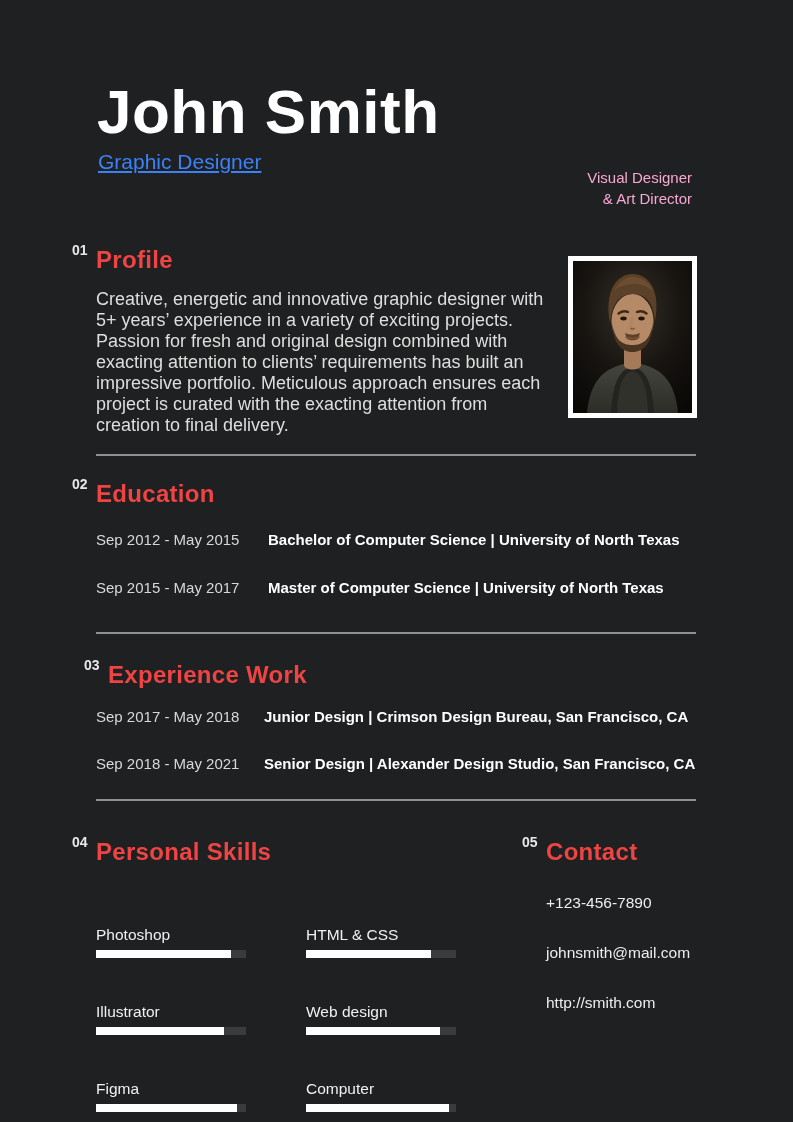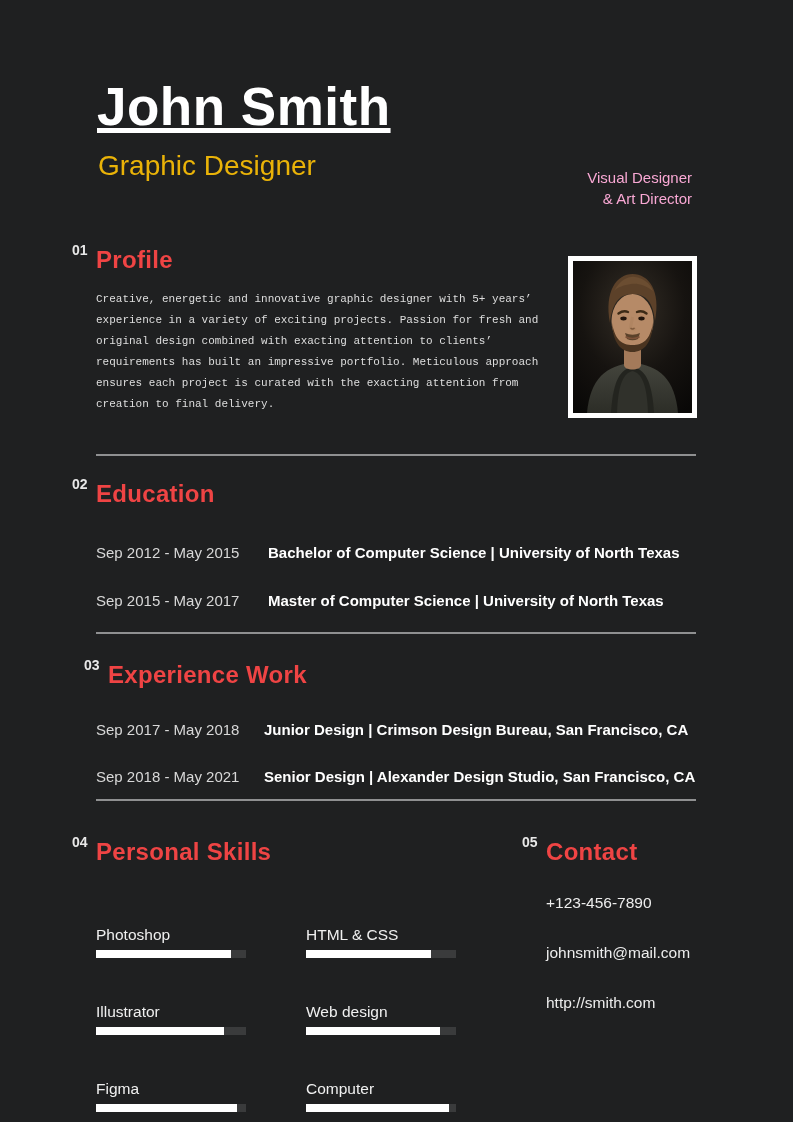--- a/index.html
+++ b/index.html
@@ -2,40 +2,40 @@
 <html><head>
 <meta charset="utf-8">
 <style>
   html,body{margin:0;padding:0;background:#141516;}
   .page{
     position:relative;width:793px;height:1122px;margin:0 auto;
     background:#1f2021;overflow:hidden;
     font-family:"Liberation Sans",sans-serif;color:#fff;
   }
   
-  .name{position:absolute;left:97px;top:78px;font-size:53px;font-weight:800;
-        letter-spacing:.5px;color:#fff;margin:0;line-height:1.1;text-decoration:underline;}
-  .job-title{position:absolute;left:98px;top:150px;font-size:28px;color:#eab308;}
+  .name{position:absolute;left:97px;top:78px;font-size:62px;font-weight:800;
+        letter-spacing:.5px;color:#fff;margin:0;line-height:1.1;}
+  .job-title{position:absolute;left:98px;top:150px;font-size:21px;color:#3b82f6;text-decoration:underline;}
   .tagline{position:absolute;right:101px;top:167px;text-align:right;
            font-size:15px;line-height:21px;color:#f9a8d4;font-weight:500;}
   
   .sec-head{position:absolute;white-space:nowrap;}
   .sec-num{position:absolute;left:-24px;top:-4px;font-size:14px;font-weight:600;color:#e8e8e8;}
   .sec-title{font-size:24px;font-weight:800;color:#ef4444;margin:0;letter-spacing:.3px;}
   
   .profile-text{position:absolute;left:96px;top:289px;width:448px;
-                font-size:11px;line-height:21px;color:#dedede;margin:0;font-family:Liberation Mono, monospace;}
+                font-size:18px;line-height:21px;color:#dedede;margin:0;}
   
   .photo-frame{position:absolute;left:568px;top:256px;width:129px;height:162px;
                background:#fff;padding:5px;box-sizing:border-box;}
   .photo-frame svg{display:block;width:100%;height:100%;}
   
   .divider{position:absolute;left:96px;width:600px;height:2px;background:#8f9091;}
   
-  .row{position:absolute;left:96px;display:flex;font-size:15px;white-space:nowrap;margin-top:13px;}
+  .row{position:absolute;left:96px;display:flex;font-size:15px;white-space:nowrap;}
   .row .date{width:172px;color:#d8d8d8;flex:none;}
   .row .detail{color:#fff;font-weight:700;text-align:center;}
   
   .skills-grid{position:absolute;left:96px;top:881px;display:flex;gap:60px;}
   .skill-col{width:150px;}
   .skill{margin-bottom:18px;margin-top:44px;}
   .skill-label{font-size:15.5px;color:#f0f0f0;line-height:19px;margin-bottom:6px;}
   .bar-track{width:150px;height:8px;background:#3a3b3c;}
   .bar-fill{height:100%;background:#fff;}
   

